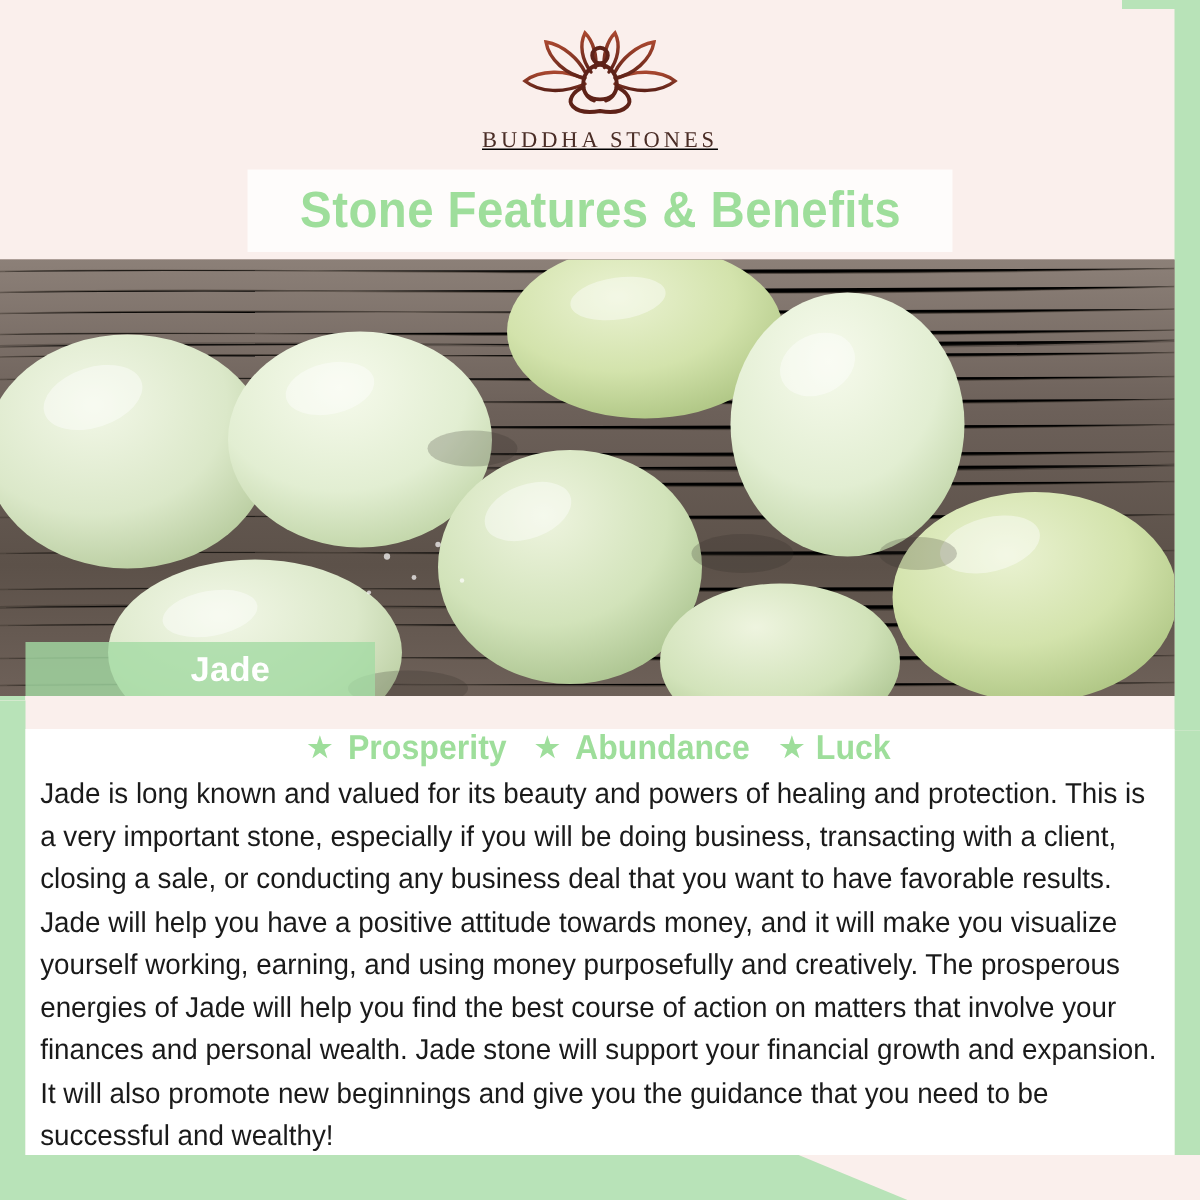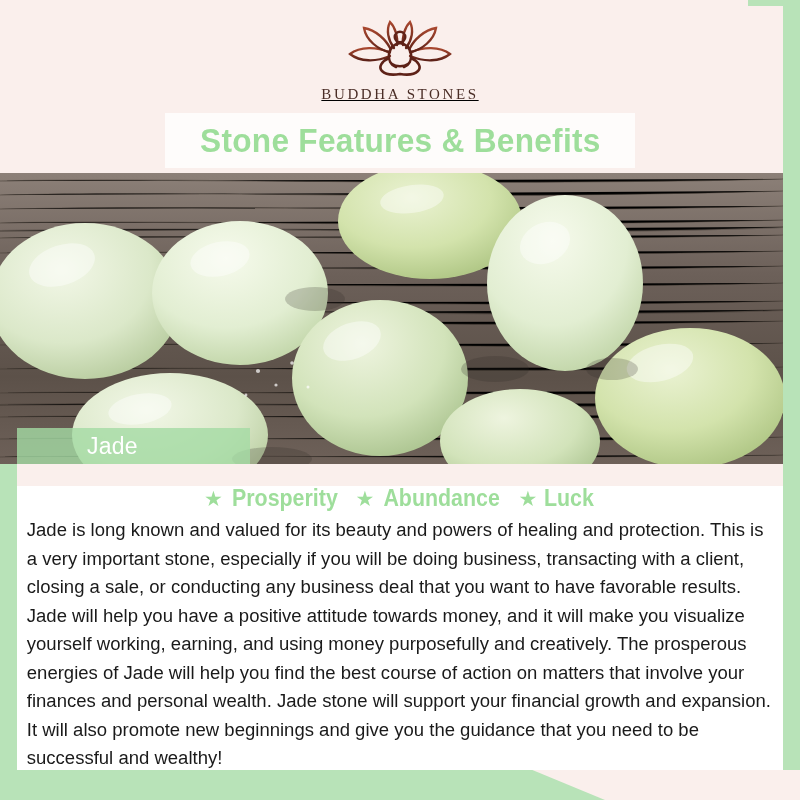--- a/index.html
+++ b/index.html
@@ -101,23 +101,23 @@
   
   .jade-band {
     position:absolute;
     top:428px; left:17px;
     width:233px; height:36px;
     background:rgba(164,219,164,0.80);
     display:flex; align-items:center;
     z-index:3;
   }
   .jade-label {
-    margin-left:70px;
+    margin-left:110px;
     font-size:23px;
-    font-weight:normal;
+    font-weight:bold;
     color:#ffffff;
     letter-spacing:0.2px;
   }
 
   
   .content-panel {
     position:absolute;
     top:486px; left:17px;
     width:766px; height:284px;
     background:#ffffff;

